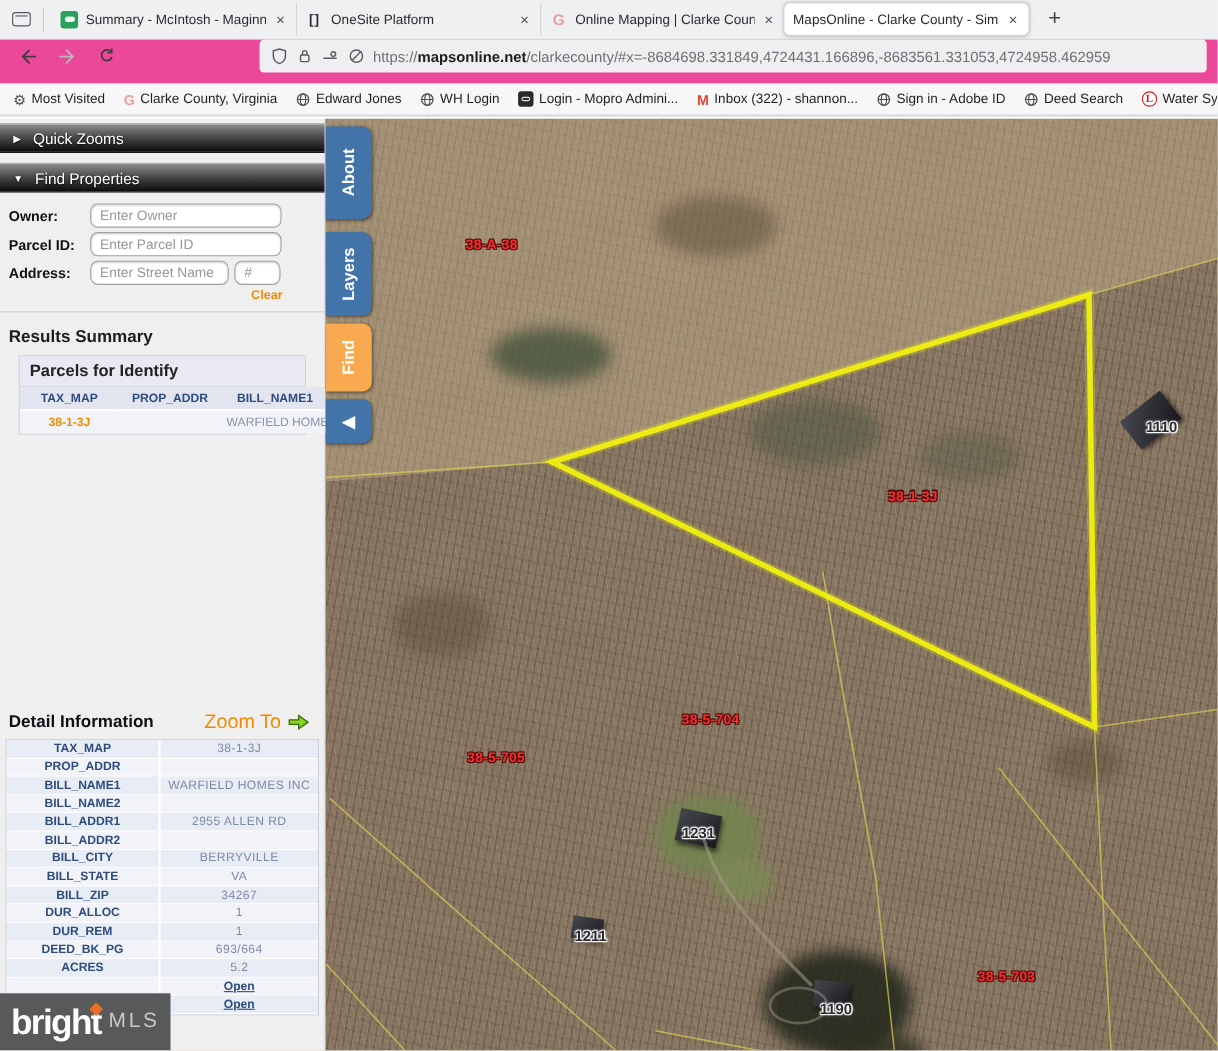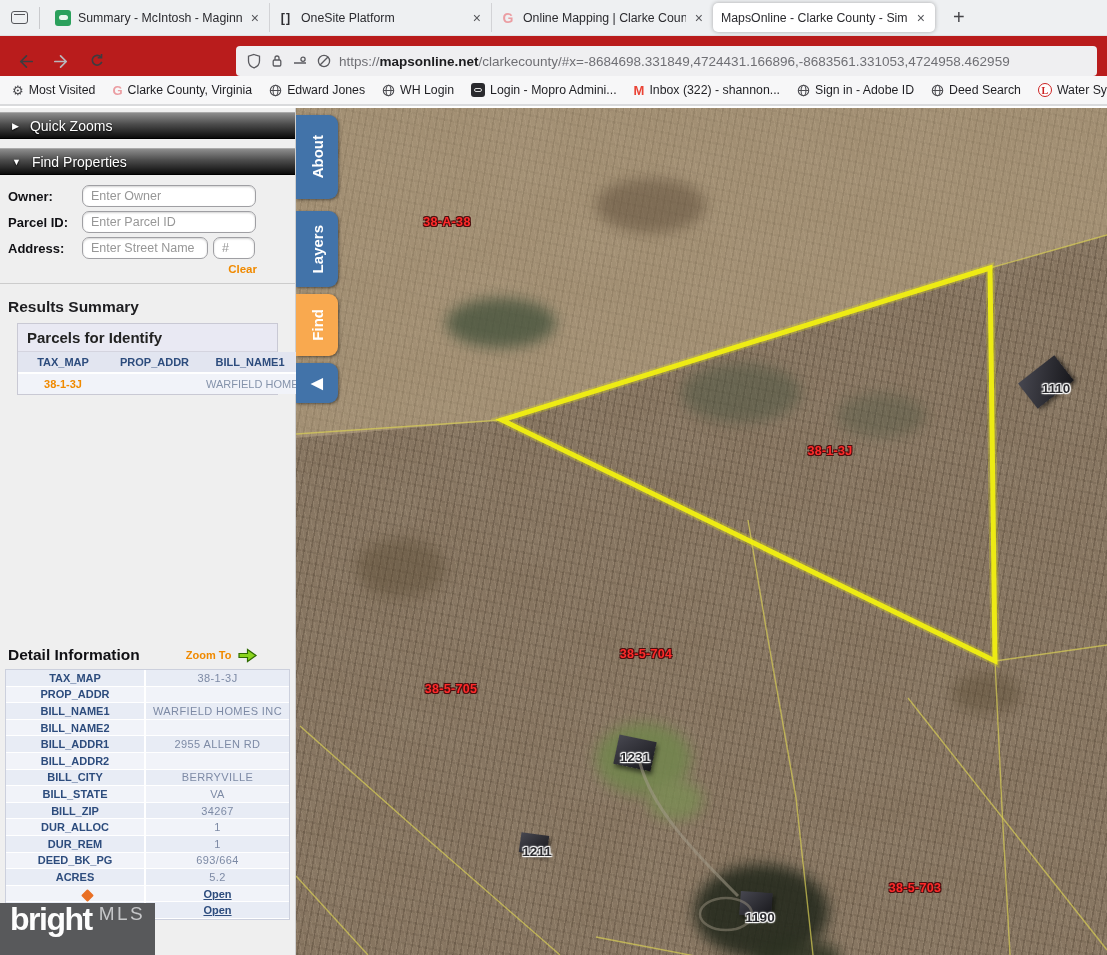--- a/index.html
+++ b/index.html
@@ -19,21 +19,21 @@
   .tab.active{background:#fff;box-shadow:0 0 4px rgba(0,0,0,.3);}
   .tab-title{flex:1;font-size:12.3px;color:#2b2b2f;white-space:nowrap;overflow:hidden;}
   .tab-close{color:#55565a;font-size:14px;line-height:1;padding:0 2px;}
   .fav{width:16px;height:16px;flex:none;display:flex;align-items:center;justify-content:center;}
   .fav-green{background:#2ba05c;border-radius:3px;}
   .fav-green .pill{width:9px;height:4.5px;background:#eaf6ee;border-radius:3px;display:block;}
   .fav-brackets{font-size:12.5px;font-weight:bold;color:#2e2e32;letter-spacing:1px;}
   .fav-g{font-size:14px;font-weight:bold;color:#eb9da2;}
   .newtab{font-size:20px;color:#454549;margin-left:12px;padding:0 6px;}
 
-  .navbar{height:40px;background:#b91c1c;display:flex;align-items:flex-end;padding:0 10px;}
+  .navbar{height:40px;background:#ec4899;display:flex;align-items:flex-start;padding:0 10px;}
   .navbtn{width:30px;height:30px;display:flex;align-items:center;justify-content:center;border-radius:4px;margin-right:6px;}
   .urlbar{margin-left:118px;flex:1;height:30px;background:#efeff1;border-radius:4px;display:flex;align-items:center;padding:0 10px;gap:7px;overflow:hidden;}
   .url-text{font-size:13.5px;color:#6f6f74;white-space:nowrap;}
   .url-text b{color:#1c1c1f;font-weight:bold;}
 
   .bookmarks{height:30px;background:#f7f7f8;display:flex;align-items:center;padding:0 12px;gap:17px;border-bottom:2px solid #d9dadc;overflow:hidden;}
   .bm{display:flex;align-items:center;gap:5px;font-size:12.3px;color:#1f1f23;white-space:nowrap;flex:none;}
   .bm-gear{font-size:13px;color:#4a4a4e;}
   .bm-g{font-size:13px;font-weight:bold;color:#eb9da2;}
   .bm-gmail{font-size:13px;font-weight:bold;color:#ea4335;}
@@ -70,30 +70,30 @@
   .rgrid{display:grid;grid-template-columns:90px 93px 98px;}
   .rcell{font-size:11px;padding:4px 2px;text-align:center;overflow:hidden;white-space:nowrap;}
   .rhead{background:#e2e5f0;color:#2d4c7d;font-weight:bold;border-bottom:2px solid #fff;}
   .rdata{background:#f1f3f9;}
   .rc-orange{color:#f08a00;font-weight:bold;}
   .rc-slate{color:#8593ab;text-align:left;padding-left:5px;}
 
   .detail-sec{position:absolute;top:538px;left:0;right:0;}
   .detail-head{display:flex;align-items:center;margin:0 8px 5px 8px;}
   .detail-title{font-size:15.5px;font-weight:bold;color:#101014;}
-  .zoomto{color:#f08a00;font-weight:bold;font-size:11px;margin-left:46px;margin-right:6px;}
+  .zoomto{color:#f08a00;font-weight:normal;font-size:18px;margin-left:46px;margin-right:6px;}
   .dtable{margin:0 5px;border:1px solid #ccd0dd;}
   .drow{display:flex;height:16.6px;border-bottom:1px solid #fff;}
   .drow:nth-child(odd){background:#e8ecf5;}
   .drow:nth-child(even){background:#f1f3f9;}
   .dlabel{width:140px;color:#2d4c7d;font-weight:bold;font-size:11px;display:flex;align-items:center;justify-content:center;border-right:2px solid #fff;}
   .dvalue{flex:1;color:#7d8aa5;font-size:11px;display:flex;align-items:center;justify-content:center;letter-spacing:.4px;}
   .dopen{color:#2d4c7d;font-weight:bold;text-decoration:underline;letter-spacing:0;}
 
-  .brightlogo{position:absolute;bottom:0;left:0;width:155px;height:52px;background:#58595b;display:flex;padding-left:10px;z-index:5;}
+  .brightlogo{position:absolute;bottom:0;left:0;width:155px;height:52px;background:#58595b;display:flex;align-items:center;padding-left:10px;z-index:5;}
   .bl-brand{color:#fdfdfd;font-size:32px;font-weight:bold;letter-spacing:-1.5px;line-height:1;position:relative;}
   .bl-leaf{position:absolute;top:-4px;right:3px;width:9px;height:9px;background:#e96f24;transform:rotate(45deg);border-radius:1px;}
   .bl-mls{color:#c6c7c9;font-size:19px;margin-left:8px;letter-spacing:2.5px;}
 
   
   .map{flex:1;position:relative;overflow:hidden;background:#96816a;}
   .streaks{position:absolute;inset:0;
     background-image:
       repeating-linear-gradient(100deg,rgba(52,39,26,.22) 0 1.5px,transparent 1.5px 7px),
       repeating-linear-gradient(80deg,rgba(238,222,196,.09) 0 1px,transparent 1px 5px),

